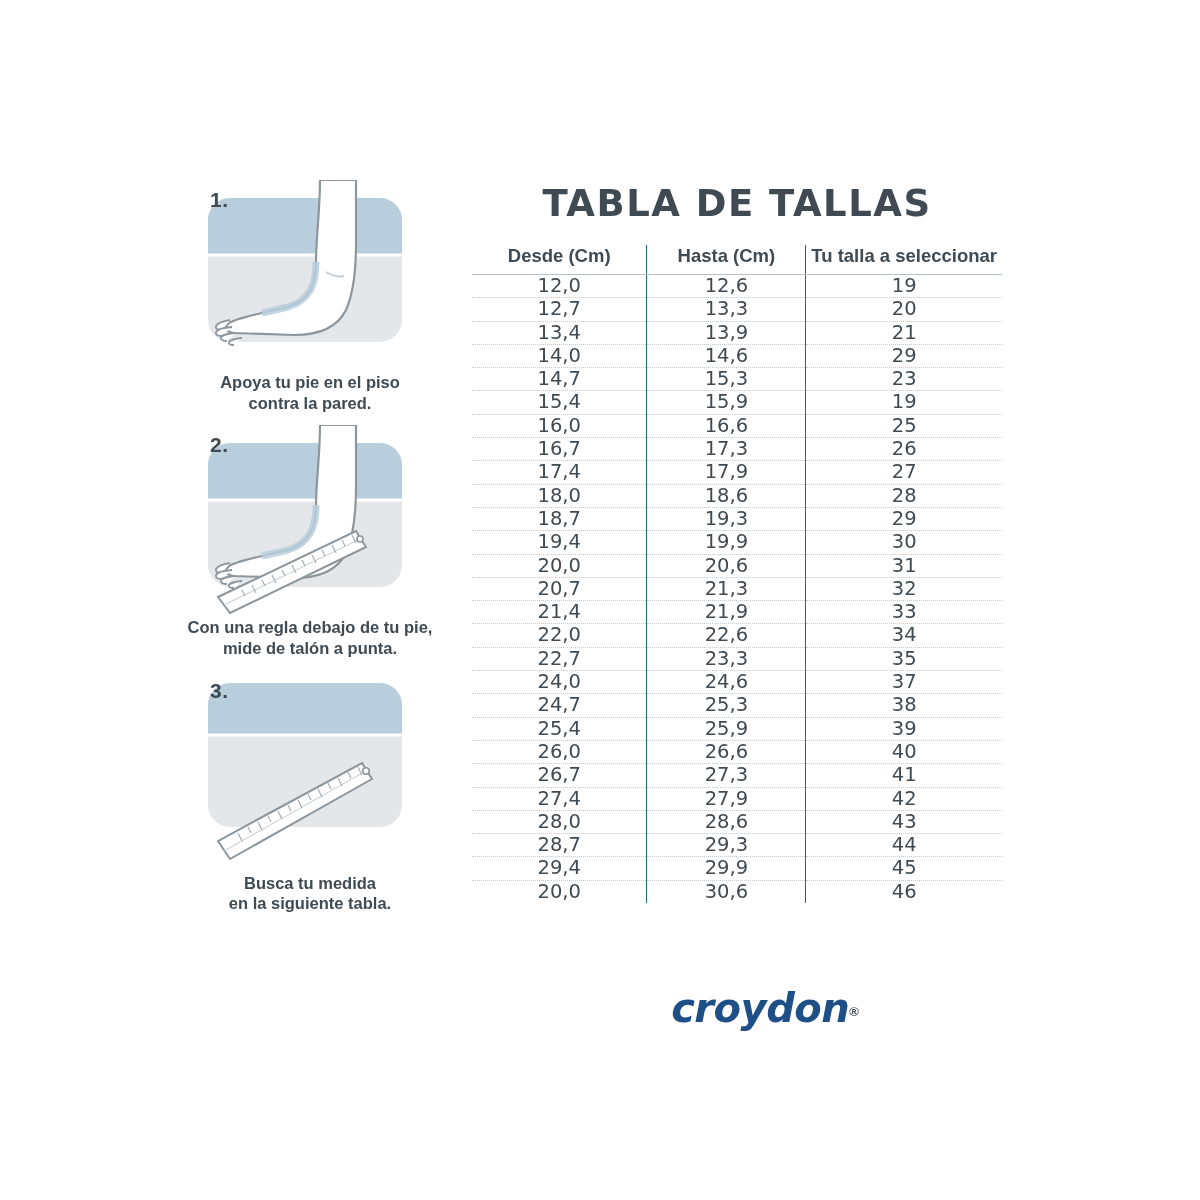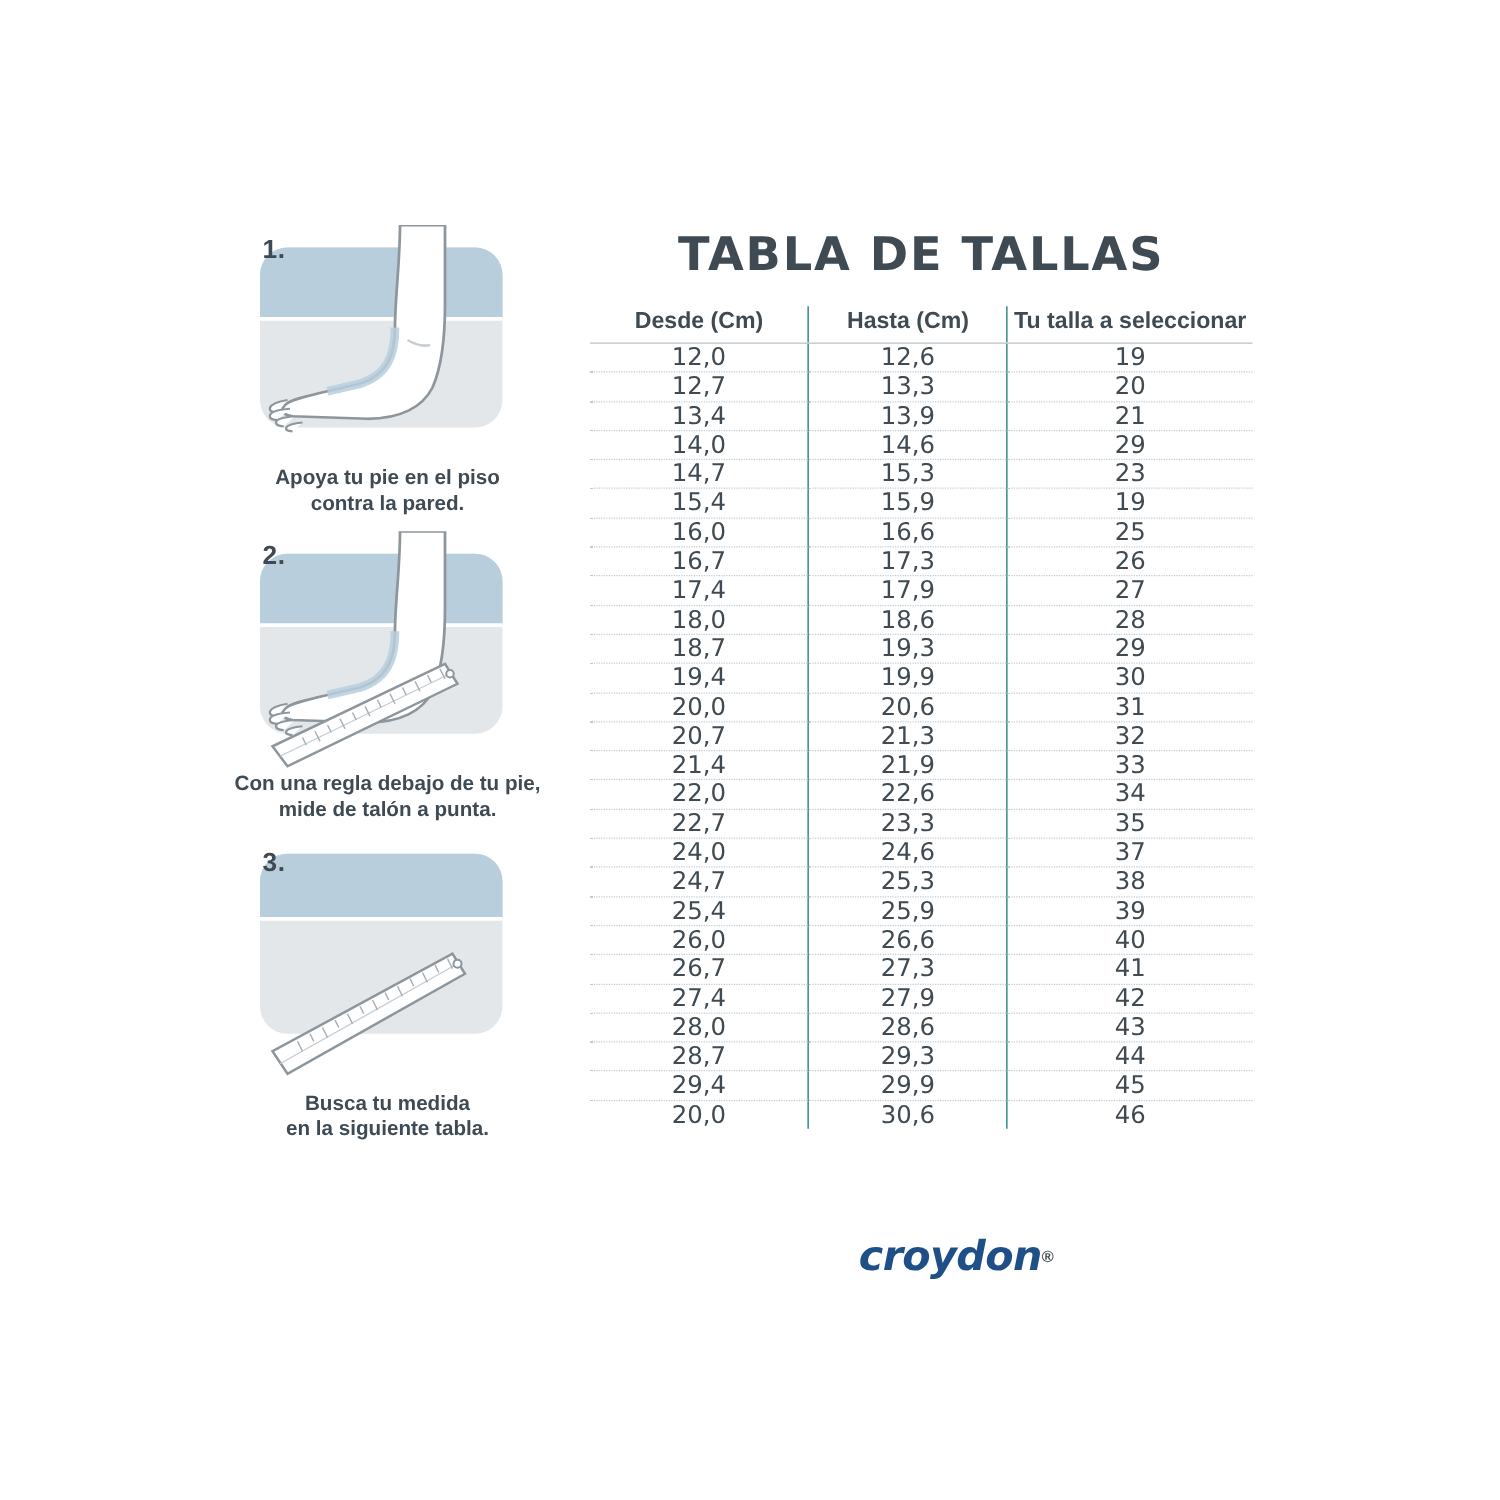--- a/index.html
+++ b/index.html
@@ -130,21 +130,21 @@
     top: 985px;
     width: 530px;
     text-align: center;
   }
   .logo-text {
     display: inline-block;
     position: relative;
     font-family: "DejaVu Sans", sans-serif;
     font-weight: bold;
     font-style: italic;
-    font-size: 33px;
+    font-size: 40px;
     color: #1e4f87;
     letter-spacing: -0.5px;
   }
   .logo-reg {
     font-size: 13px;
     vertical-align: super;
     font-style: normal;
     font-weight: bold;
   }
 </style>

